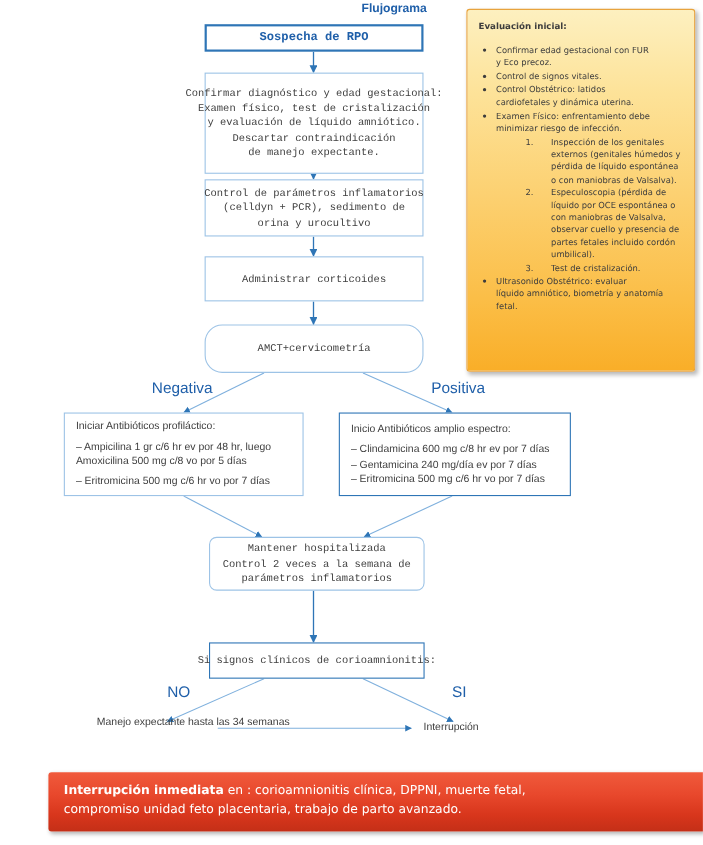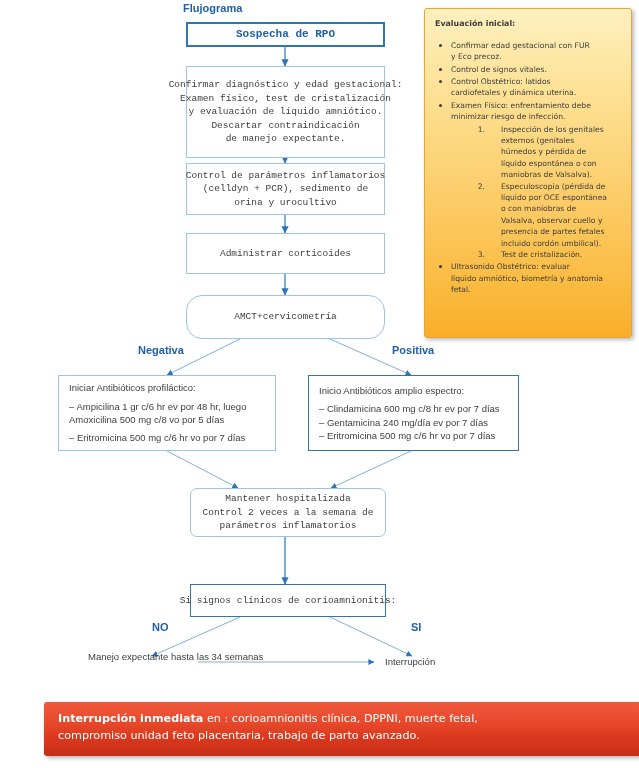--- a/index.html
+++ b/index.html
@@ -61,28 +61,28 @@
     top: 2px;
     left: 0;
     width: 639px;
     text-align: center;
     color: #1f5fa9;
     font-weight: bold;
     font-size: 11px;
     z-index: 3;
   }
   
-  #flujograma-title { left: 183px; width: 205px; text-align: left; }
+  #flujograma-title { left: 183px; width: 205px; text-align: right; }
 
   
   .branch-label {
     position: absolute;
     color: #1f5fa9;
-    font-weight: bold;
-    font-size: 11px;
+    font-weight: normal;
+    font-size: 14px;
     z-index: 3;
     white-space: nowrap;
   }
 
   
   .freetext {
     position: absolute;
     color: #404040;
     font-size: 9.5px;
     line-height: 1.4;
@@ -100,21 +100,21 @@
     height: 330px;
     background: linear-gradient(180deg,
                 #fdf0c0 0%,
                 #fde39a 22%,
                 #fcd070 52%,
                 #fbbe47 80%,
                 #f9ae28 100%);
     border: 1.5px solid #e8a33d;
     border-radius: 3px;
     box-shadow: 2px 2px 4px rgba(0,0,0,0.28);
-    padding: 9px 22px 8px 10px;
+    padding: 9px 10px 8px 10px;
     z-index: 4;
     font-family: "DejaVu Sans", sans-serif;
     color: #3d3d3d;
     font-size: 7.6px;
     line-height: 1.5;
     overflow: hidden;
   }
   #info-panel .panel-heading {
     font-weight: bold;
     font-size: 7.9px;

